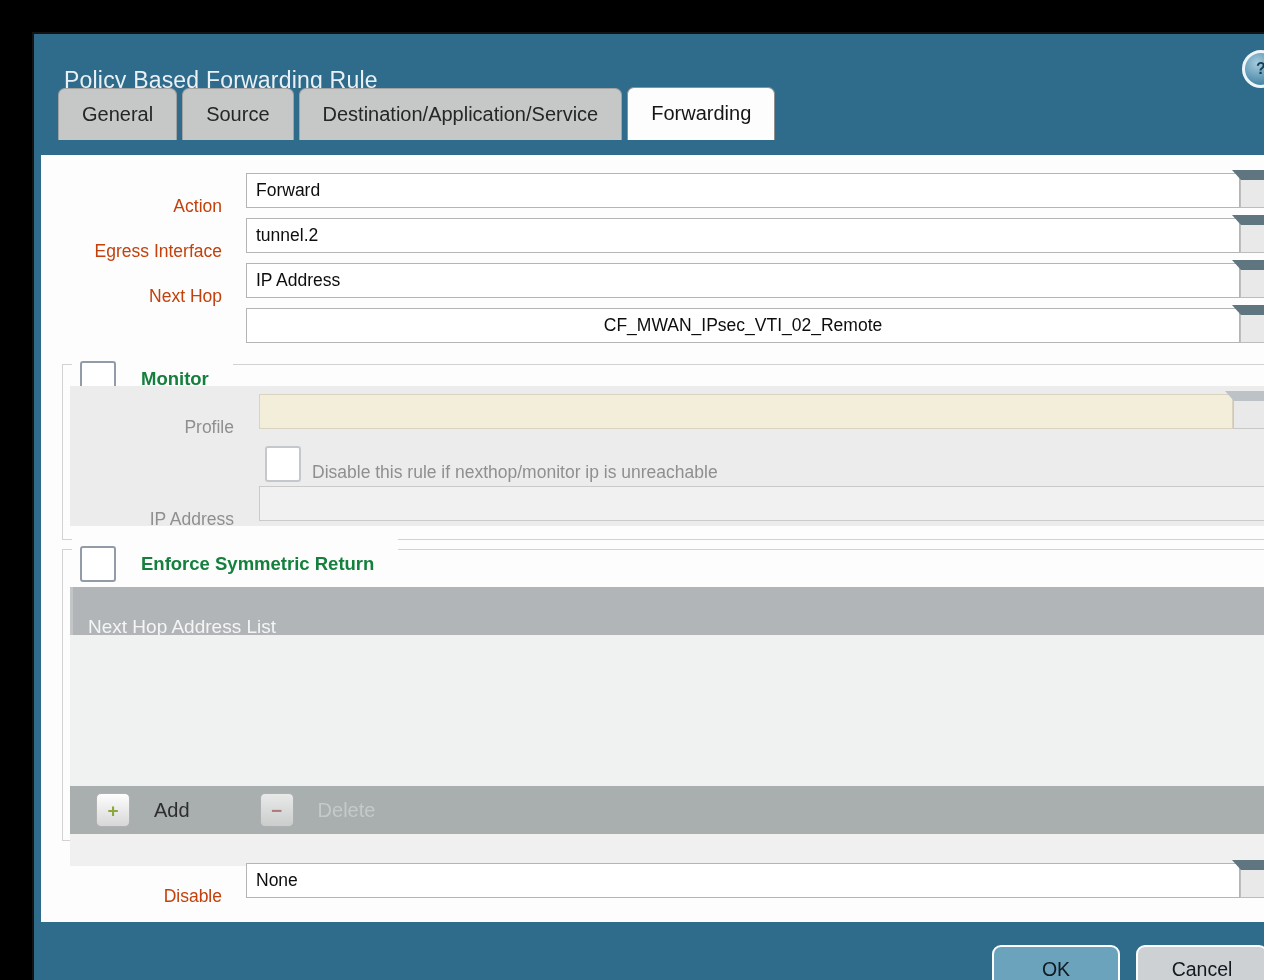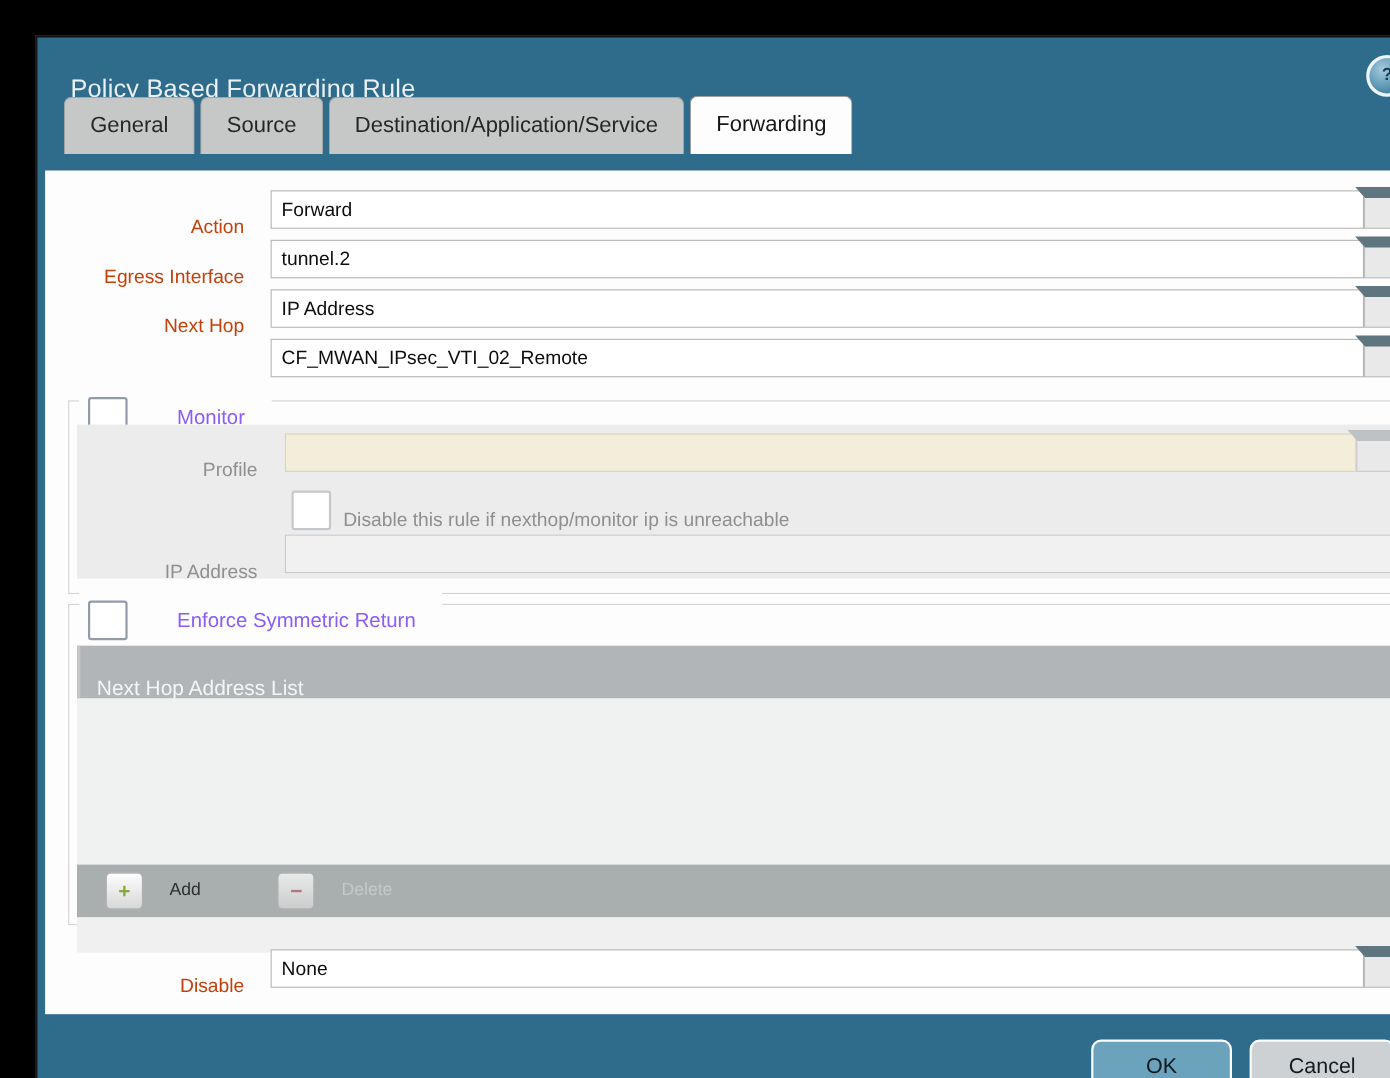--- a/index.html
+++ b/index.html
@@ -73,21 +73,21 @@
     border-top:10px solid #5f7580;
   }
   .arrow.disabled { border-top-color:#bcc2c5; }
 
   
   .fset { position:absolute; border:1px solid #d2d2d2; }
   .legend {
     position:absolute; top:-13px; left:9px; background:#fdfdfd;
     display:flex; align-items:center; gap:9px; padding:0 8px;
   }
-  .legend .cap { font-size:18.5px; font-weight:normal; color:#8b5cf6;margin-left:20px; }
+  .legend .cap { font-size:18.5px; font-weight:bold; color:#15803d; }
   .cbox {
     width:18px; height:18px; background:#fff;
     border:2px solid #929ca8; border-radius:3px; cursor:pointer;
   }
   .cbox.disabled { border-color:#c4c8cc; cursor:default; }
 
   .gpanel { position:absolute; background:#ececec; }
 
   
   .ntable { position:absolute; }
@@ -107,21 +107,21 @@
   .tbtn { display:flex; align-items:center; gap:8px; cursor:pointer; }
   .tbtn .ic {
     width:24px; height:22px; border-radius:5px;
     background:linear-gradient(#fefefe,#d7d7d7);
     border:1px solid #b2b2b2;
     display:flex; align-items:center; justify-content:center;
     font-size:19px; font-weight:bold; line-height:1;
   }
   .tbtn .ic.plus { color:#8ba83c; }
   .tbtn .ic.minus { color:#b06a66; opacity:.75; }
-  .tbtn .lbl { font-size:16px; color:#2e2e2e; }
+  .tbtn .lbl { font-size:20px; color:#2e2e2e; }
   .tbtn.disabled { cursor:default; }
   .tbtn.disabled .lbl { color:#c4c9c9; }
   .tstrip { position:absolute; background:#f0f0f0; }
 
   
   .btn {
     position:absolute; height:48px; border-radius:9px;
     border:2px solid #fbfcfd; font-size:19.5px; color:#121a1f;
     display:flex; align-items:center; justify-content:center; cursor:pointer;
   }
@@ -158,21 +158,21 @@
     <div class="ddbtn" style="left:1199px; top:63px;">
       <span class="arrow"></span>
     </div>
 
     <div class="flabel" style="top:108px;">Next Hop</div>
     <div class="tinput" style="left:205px; top:108px; width:994px;">IP Address</div>
     <div class="ddbtn" style="left:1199px; top:108px;">
       <span class="arrow"></span>
     </div>
 
-    <div class="tinput" style="left:205px; top:153px; width:994px;">CF_MWAN_IPsec_VTI_02_Remote</div>
+    <div class="tinput" style="left:205px; top:153px; width:994px;text-align:center;">CF_MWAN_IPsec_VTI_02_Remote</div>
     <div class="ddbtn" style="left:1199px; top:153px;">
       <span class="arrow"></span>
     </div>
 
     <div class="fset" style="left:21px; top:209px; width:1217px; height:176px;">
       <div class="legend">
         <span class="cbox"></span>
         <span class="cap">Monitor</span>
       </div>
     </div>

